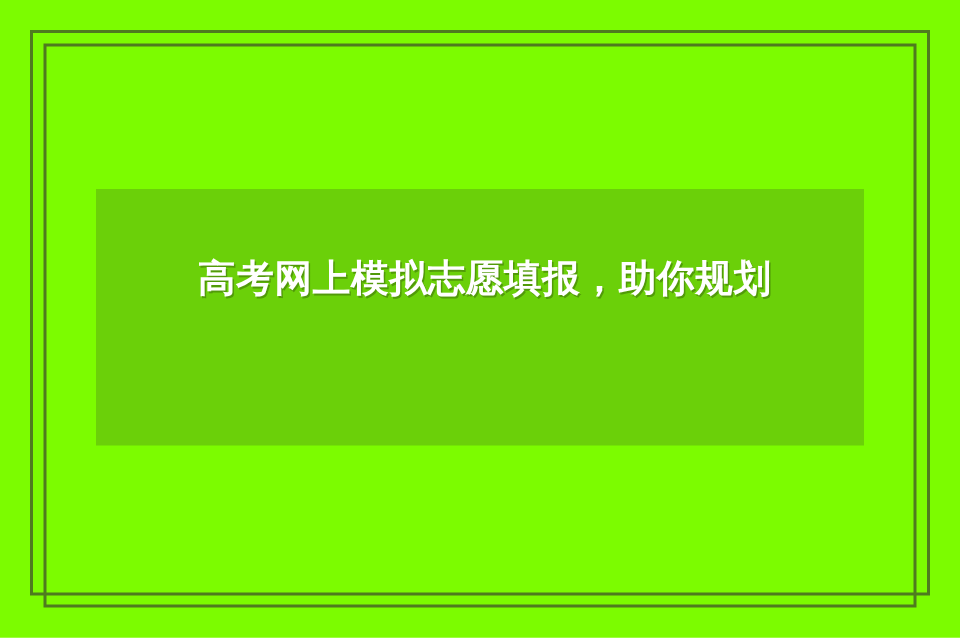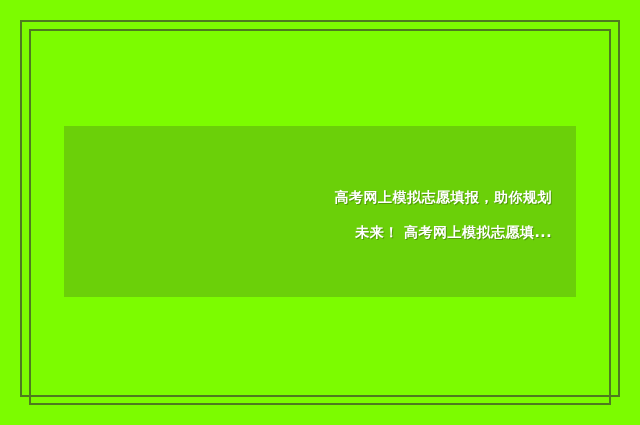--- a/index.html
+++ b/index.html
@@ -51,43 +51,41 @@
     top: 126px;
     width: 512px;
     height: 171px;
     background: #6BD009;
   }
 
   
   .headline {
     position: absolute;
     left: 132px;
-    top: 180px;
+    top: 168px;
     width: 420px;
     color: #FFFFFF;
-    font-size: 14px;
+    font-size: 25px;
     font-weight: bold;
     line-height: 35px;
     letter-spacing: 0.5px;
     text-shadow: 1px 1px 0 rgba(60, 110, 10, 0.55);
     white-space: nowrap;
-    text-align: right;
   }
   .headline-line {
     display: block;
   }
 </style>
 </head>
 <body>
 
 <div id="poster">
 
   <div class="frame frame-outer"></div>
   <div class="frame frame-inner"></div>
 
   <div class="caption-band"></div>
 
   <div class="headline">
     <span class="headline-line">高考网上模拟志愿填报，助你规划</span>
-    <span class="headline-line">未来！ 高考网上模拟志愿填...</span>
   </div>
 
 </div>
 
 </body></html>

